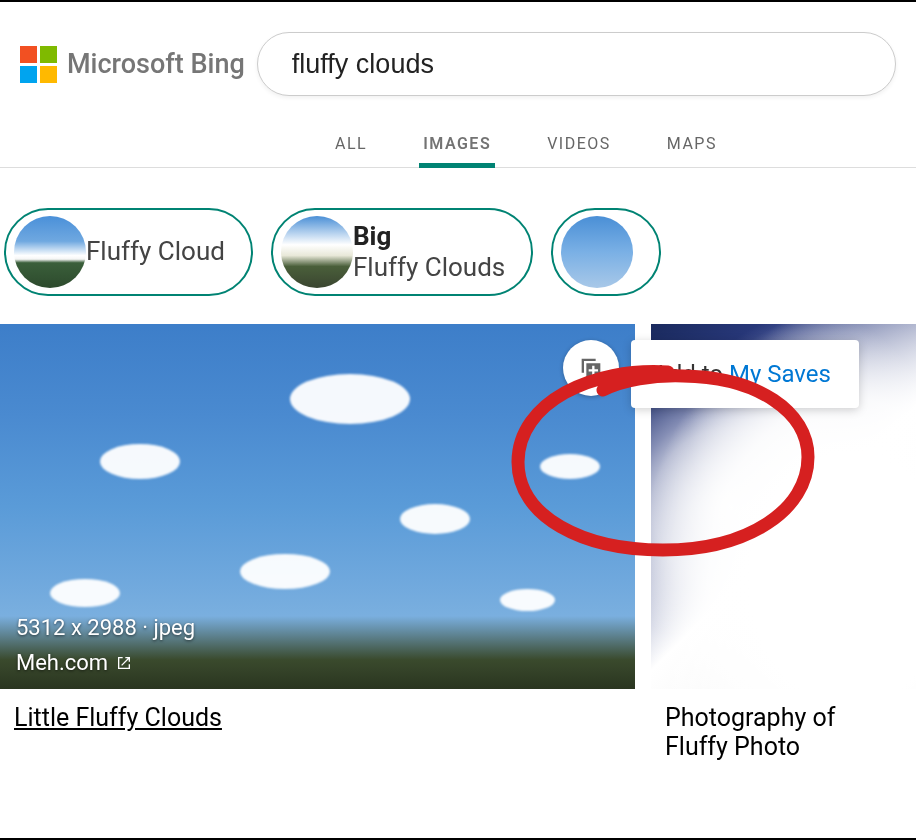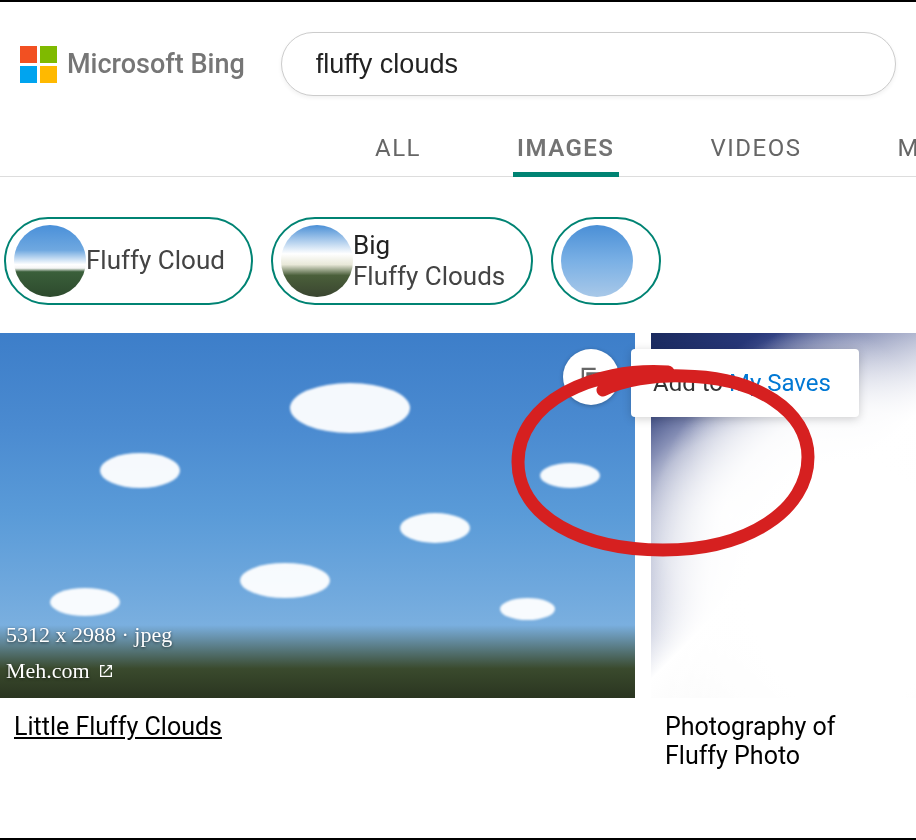--- a/index.html
+++ b/index.html
@@ -15,21 +15,21 @@
       overflow: hidden;
       position: relative;
       border-top: 2px solid #000;
       border-bottom: 2px solid #000;
     }
     
     .header {
       display: flex;
       align-items: center;
       padding: 30px 20px 20px 20px;
-      gap: 36px;
+      gap: 12px;
     }
     .logo-wrap {
       display: flex;
       align-items: center;
       gap: 10px;
     }
     .ms-logo {
       display: grid;
       grid-template-columns: 17px 17px;
       grid-template-rows: 17px 17px;
@@ -56,27 +56,26 @@
       box-shadow: 0 2px 4px rgba(0,0,0,0.06);
     }
     
     .tabs {
       display: flex;
       gap: 56px;
       padding: 18px 0 0 335px;
       border-bottom: 1px solid #ddd;
     }
     .tab {
-      font-size: 24px;
+      font-size: 16px;
       color: #666;
       letter-spacing: 1.5px;
       padding-bottom: 14px;
       cursor: pointer;
       position: relative;
-      margin-left: 40px;
     }
     .tab.active {
       color: #737373;
       font-weight: 600;
     }
     .tab.active::after {
       content: "";
       position: absolute;
       left: -4px; right: -4px; bottom: -1px;
       height: 5px;
@@ -106,21 +105,21 @@
       flex-shrink: 0;
       background: linear-gradient(to bottom, #4a90d9 0%, #6fa8e0 35%, #fff 55%, #f5f5f5 60%, #3a5f3a 65%, #2d4a2d 100%);
     }
     .pill-thumb.sky { background: linear-gradient(to bottom, #4a8fd6 0%, #7ab0e5 50%, #a8c8e8 100%); }
     .pill-thumb.big { background: linear-gradient(to bottom, #4a8fd6 0%, #fff 40%, #e8e8d8 55%, #4a5f3a 70%, #3a4530 100%); }
     .pill-text {
       font-size: 26px;
       color: #444;
       line-height: 1.2;
     }
-    .pill-text .bold { font-weight: 400; color: #222; }
+    .pill-text .bold { font-weight: 700; color: #222; }
     
     .results {
       display: flex;
       gap: 16px;
       padding: 8px 0 0 0;
     }
     .result {
       display: flex;
       flex-direction: column;
     }
@@ -144,25 +143,24 @@
     }
     .thumb1 .cloud:nth-child(1){ width:120px; height:50px; top:50px; left:290px; }
     .thumb1 .cloud:nth-child(2){ width:80px; height:35px; top:120px; left:100px; }
     .thumb1 .cloud:nth-child(3){ width:70px; height:30px; top:180px; left:400px; }
     .thumb1 .cloud:nth-child(4){ width:90px; height:35px; top:230px; left:240px; }
     .thumb1 .cloud:nth-child(5){ width:60px; height:25px; top:130px; left:540px; }
     .thumb1 .cloud:nth-child(6){ width:70px; height:28px; top:255px; left:50px; }
     .thumb1 .cloud:nth-child(7){ width:55px; height:22px; top:265px; left:500px; }
     .meta-overlay {
       position: absolute;
-      left: 6px;
+      left: 16px;
       bottom: 14px;
       color: #fff;
       text-shadow: 0 1px 3px rgba(0,0,0,0.6);
-      font-family: Liberation Serif, serif;
     }
     .dims { font-size: 22px; margin-bottom: 10px; }
     .src { font-size: 22px; display: flex; align-items: center; gap: 8px; }
     .ext-icon { width: 16px; height: 16px; }
     .caption {
       font-size: 25px;
       color: #000000;
       text-decoration: underline;
       padding: 14px 14px 0 14px;
       cursor: pointer;

